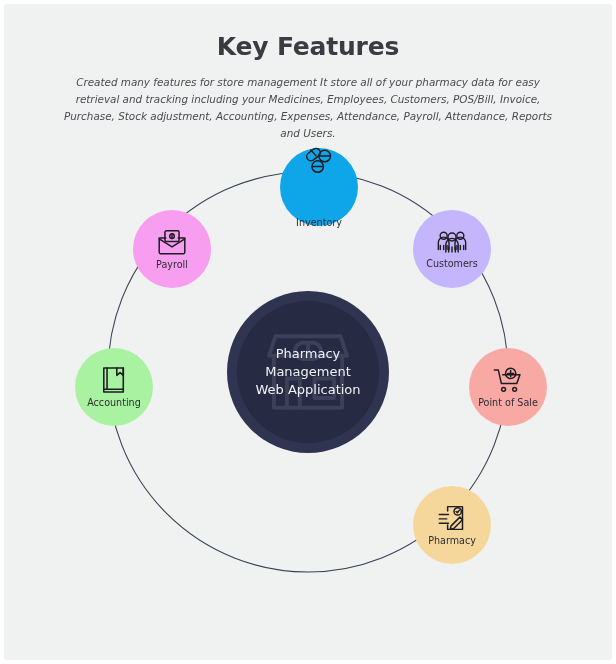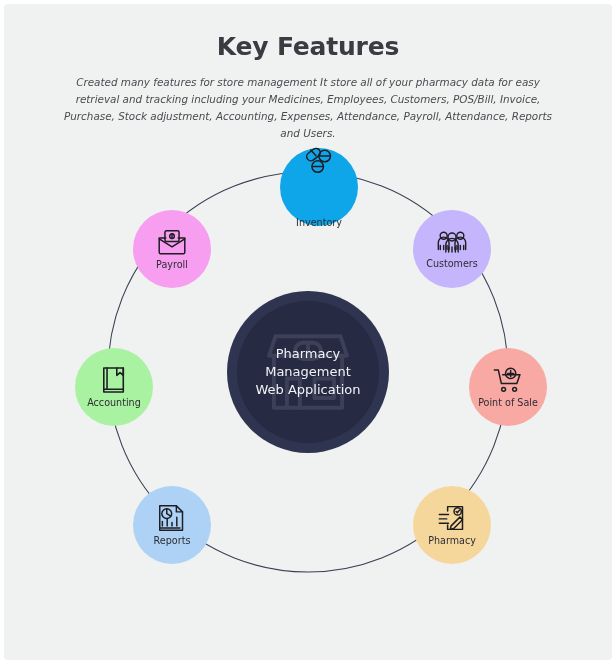--- a/index.html
+++ b/index.html
@@ -217,35 +217,20 @@
             <path d="M21.7 8.6 L23.1 10 L25.5 7"></path>
             <path d="M2.5 12 L13 12 M2.5 17 L11 17 M2.5 22 L13 22"></path>
             <path d="M26 15 L16 25 L15 29 L19 28 L29 18 Z"></path>
           </g>
         </svg>
       </span>
       <span class="node-label">Pharmacy</span>
     </div>
 
 
-    <div class="feature-node" id="node-reports" style="left: 129px; top: 370px; background: rgb(173, 210, 245);">
-      <span class="node-icon">
-        <svg width="30" height="28" viewBox="0 0 34 32">
-          <g fill="none" stroke="#1d1d22" stroke-width="1.7" stroke-linejoin="round" stroke-linecap="round">
-            <path d="M3 2 L22 2 L29 9 L29 30 L3 30 Z"></path>
-            <path d="M22 2 L22 9 L29 9"></path>
-            <circle cx="11" cy="11" r="5.6"></circle>
-            <path d="M11 5.4 L11 11 L15.6 13.8"></path>
-            <path d="M6 25 L6 20 M11.5 25 L11.5 17 M17 25 L17 21 M22.5 25 L22.5 15"></path>
-            <path d="M4 27.5 L26 27.5"></path>
-          </g>
-        </svg>
-      </span>
-      <span class="node-label">Reports</span>
-    </div>
 
     <div class="feature-node" id="node-accounting" style="left: 71px; top: 232px; background: rgb(169, 242, 162);">
       <span class="node-icon">
         <svg width="26" height="28" viewBox="0 0 28 30">
           <g fill="none" stroke="#1d1d22" stroke-width="1.7" stroke-linejoin="round" stroke-linecap="round">
             <path d="M3 2 L24 2 L24 25 L3 25 Z"></path>
             <path d="M3 25 L3 28 L24 28 L24 25"></path>
             <path d="M6.5 2 L6.5 25"></path>
             <path d="M17 2 L17 10 L20.5 7 L24 10 L24 2"></path>
           </g>

